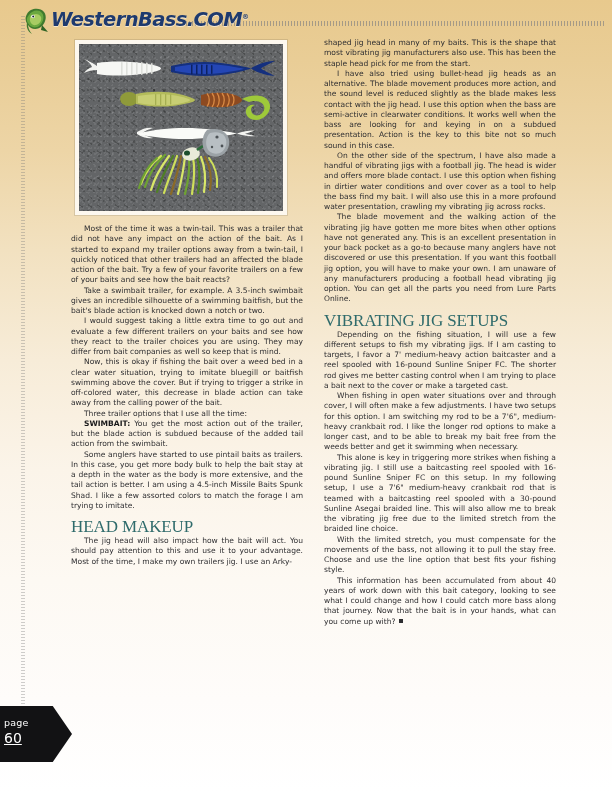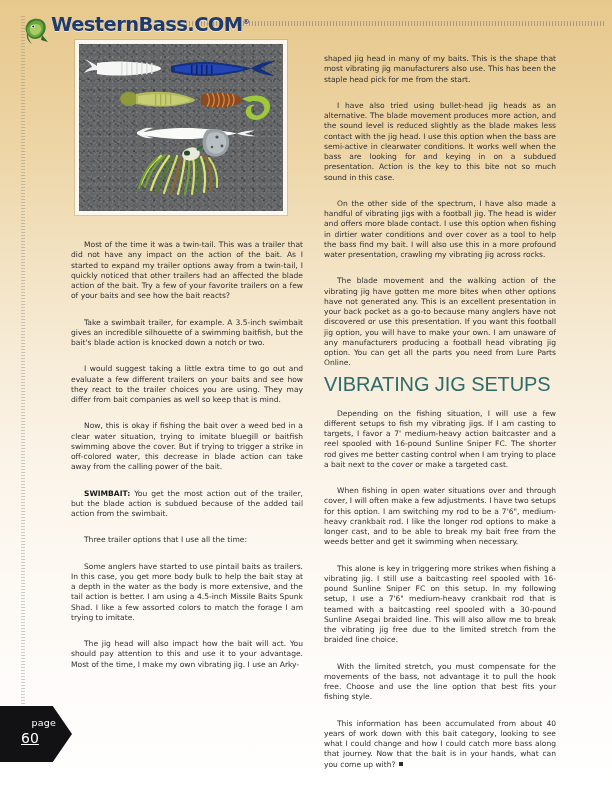--- a/index.html
+++ b/index.html
@@ -60,24 +60,25 @@
         to right,
         rgba(120,122,128,.6) 0px,
         rgba(120,122,128,.6) 1px,
         rgba(255,255,255,0) 1px,
         rgba(255,255,255,0) 3px);
   }
 
   .logo-wrap {
     position: absolute;
     left: 24px;
-    top: 15px;
+    top: 6px;
     display: flex;
-    align-items: flex-start;
+    align-items: center;
     height: 28px;
+    font-style: italic;
   }
   .logo-fish {
     width: 26px; height: 30px;
     position: relative;
     margin-right: 1px;
     flex: none;
   }
   .logo-fish svg { display:block; }
   .logo-text {
     font-family: "DejaVu Sans", sans-serif;
@@ -145,31 +146,31 @@
     font-family: "DejaVu Sans", "Liberation Sans", sans-serif;
     font-size: 7.55px;
     line-height: 10.25px;
     color: #2d2d30;
     text-align: left;
   }
   .col.left  { left: 71px;  top: 224px; width: 232px; }
   .col.right { left: 324px; top: 38px;  width: 232px; }
 
   .col p {
-    margin: 16px 0 0 0;
+    margin: 0 0 0 0;
     text-indent: 13px;
     text-align: justify;
     hyphens: none;
   }
   .col p.noindent { text-indent: 0; }
 
   .col h2 {
-    font-family: Liberation Sans, sans-serif;
+    font-family: Liberation Serif, serif;
     font-weight: 400;
-    font-size: 20px;
+    font-size: 17px;
     line-height: 17px;
     letter-spacing: -0.1px;
     color: #2f6b6b;
     margin: 7px 0 1px 0;
     text-indent: 0;
   }
   .col b, .col strong { font-weight: 700; color: #18181a; }
 
   .endmark {
     display: inline-block;
@@ -189,32 +190,32 @@
   }
   .pagenum .shape {
     position: absolute; inset: 0;
     background: #121214;
     clip-path: polygon(0% 0%, 74% 0%, 100% 50%, 74% 100%, 0% 100%);
   }
   .pagenum .lbl {
     position: absolute;
     left: 6px; top: 11px;
     width: 52px;
-    text-align: right;
+    text-align: left;
     color: #ffffff;
     font-size: 9.5px;
     font-weight: 400;
     line-height: 12px;
     letter-spacing: .2px;
   }
   .pagenum .num {
     position: absolute;
     left: 6px; top: 24px;
     width: 52px;
-    text-align: center;
+    text-align: left;
     color: #ffffff;
     font-size: 14px;
     font-weight: 400;
     line-height: 16px;
     text-decoration: underline;
   }
 </style>
 </head>
 <body>
 
@@ -334,42 +335,43 @@
         <circle cx="133" cy="103" r="1.2" fill="#4c5256"></circle>
       </g>
     </svg>
   </div>
 
   <div class="col left">
     <p>Most of the time it was a twin-tail. This was a trailer that did not have any impact on the action of the bait. As I started to expand my trailer options away from a twin-tail, I quickly noticed that other trailers had an affected the blade action of the bait. Try a few of your favorite trailers on a few of your baits and see how the bait reacts?</p>
     <p>Take a swimbait trailer, for example. A 3.5-inch swimbait gives an incredible silhouette of a swimming baitfish, but the bait's blade action is knocked down a notch or two.</p>
     <p>I would suggest taking a little extra time to go out and evaluate a few different trailers on your baits and see how they react to the trailer choices you are using. They may differ from bait companies as well so keep that is mind.</p>
     <p>Now, this is okay if fishing the bait over a weed bed in a clear water situation, trying to imitate bluegill or baitfish swimming above the cover. But if trying to trigger a strike in off-colored water, this decrease in blade action can take away from the calling power of the bait.</p>
+    <p>Three trailer options that I use all the time:</p>
+
     <p><strong>SWIMBAIT:</strong><span> You get the most action out of the trailer, but the blade action is subdued because of the added tail action from the swimbait.</span></p>
 
-    <p>Three trailer options that I use all the time:</p>
-
     <p>Some anglers have started to use pintail baits as trailers. In this case, you get more body bulk to help the bait stay at a depth in the water as the body is more extensive, and the tail action is better. I am using a 4.5-inch Missile Baits Spunk Shad. I like a few assorted colors to match the forage I am trying to imitate.</p>
 
-
-    <p>The jig head will also impact how the bait will act. You should pay attention to this and use it to your advantage. Most of the time, I make my own vibrating jig. I use an Arky-</p>
+    <h2>HEAD MAKEUP</h2>
+
+    <p>The jig head will also impact how the bait will act. You should pay attention to this and use it to your advantage. Most of the time, I make my own trailers jig. I use an Arky-</p>
   </div>
 
   <div class="col right">
     <p class="noindent">shaped jig head in many of my baits. This is the shape that most vibrating jig manufacturers also use. This has been the staple head pick for me from the start.</p>
     <p>I have also tried using bullet-head jig heads as an alternative. The blade movement produces more action, and the sound level is reduced slightly as the blade makes less contact with the jig head. I use this option when the bass are semi-active in clearwater conditions. It works well when the bass are looking for and keying in on a subdued presentation. Action is the key to this bite not so much sound in this case.</p>
     <p>On the other side of the spectrum, I have also made a handful of vibrating jigs with a football jig. The head is wider and offers more blade contact. I use this option when fishing in dirtier water conditions and over cover as a tool to help the bass find my bait. I will also use this in a more profound water presentation, crawling my vibrating jig across rocks.</p>
     <p>The blade movement and the walking action of the vibrating jig have gotten me more bites when other options have not generated any. This is an excellent presentation in your back pocket as a go-to because many anglers have not discovered or use this presentation. If you want this football jig option, you will have to make your own. I am unaware of any manufacturers producing a football head vibrating jig option. You can get all the parts you need from Lure Parts Online.</p>
 
     <h2>VIBRATING JIG SETUPS</h2>
 
     <p>Depending on the fishing situation, I will use a few different setups to fish my vibrating jigs. If I am casting to targets, I favor a 7' medium-heavy action baitcaster and a reel spooled with 16-pound Sunline Sniper FC. The shorter rod gives me better casting control when I am trying to place a bait next to the cover or make a targeted cast.</p>
     <p>When fishing in open water situations over and through cover, I will often make a few adjustments. I have two setups for this option. I am switching my rod to be a 7'6", medium-heavy crankbait rod. I like the longer rod options to make a longer cast, and to be able to break my bait free from the weeds better and get it swimming when necessary.</p>
     <p>This alone is key in triggering more strikes when fishing a vibrating jig. I still use a baitcasting reel spooled with 16-pound Sunline Sniper FC on this setup. In my following setup, I use a 7'6" medium-heavy crankbait rod that is teamed with a baitcasting reel spooled with a 30-pound Sunline Asegai braided line. This will also allow me to break the vibrating jig free due to the limited stretch from the braided line choice.</p>
-    <p>With the limited stretch, you must compensate for the movements of the bass, not advantage it to pull the hook free. Choose and use the line option that best fits your fishing style.</p>
+    <p>With the limited stretch, you must compensate for the movements of the bass, not allowing it to pull the stay free. Choose and use the line option that best fits your fishing style.</p>
     <p><span>This information has been accumulated from about 40 years of work down with this bait category, looking to see what I could change and how I could catch more bass along that journey. Now that the bait is in your hands, what can you come up with?</span><span class="endmark"></span></p>
   </div>
 
   <div class="pagenum">
     <div class="shape"></div>
     <div class="lbl">page</div>
     <div class="num">60</div>
   </div>
 
 </div>

